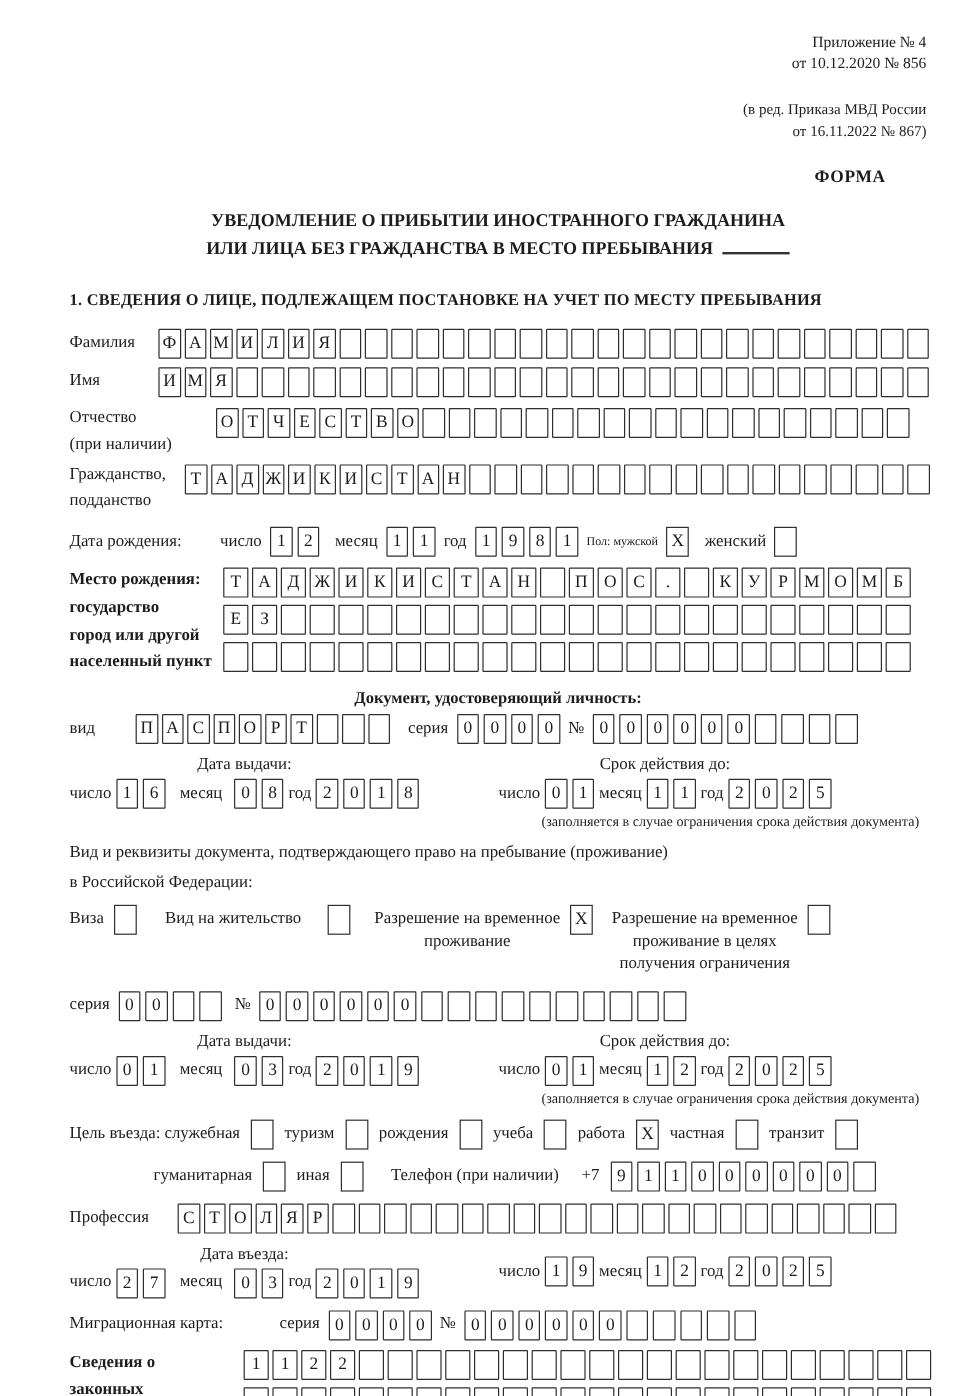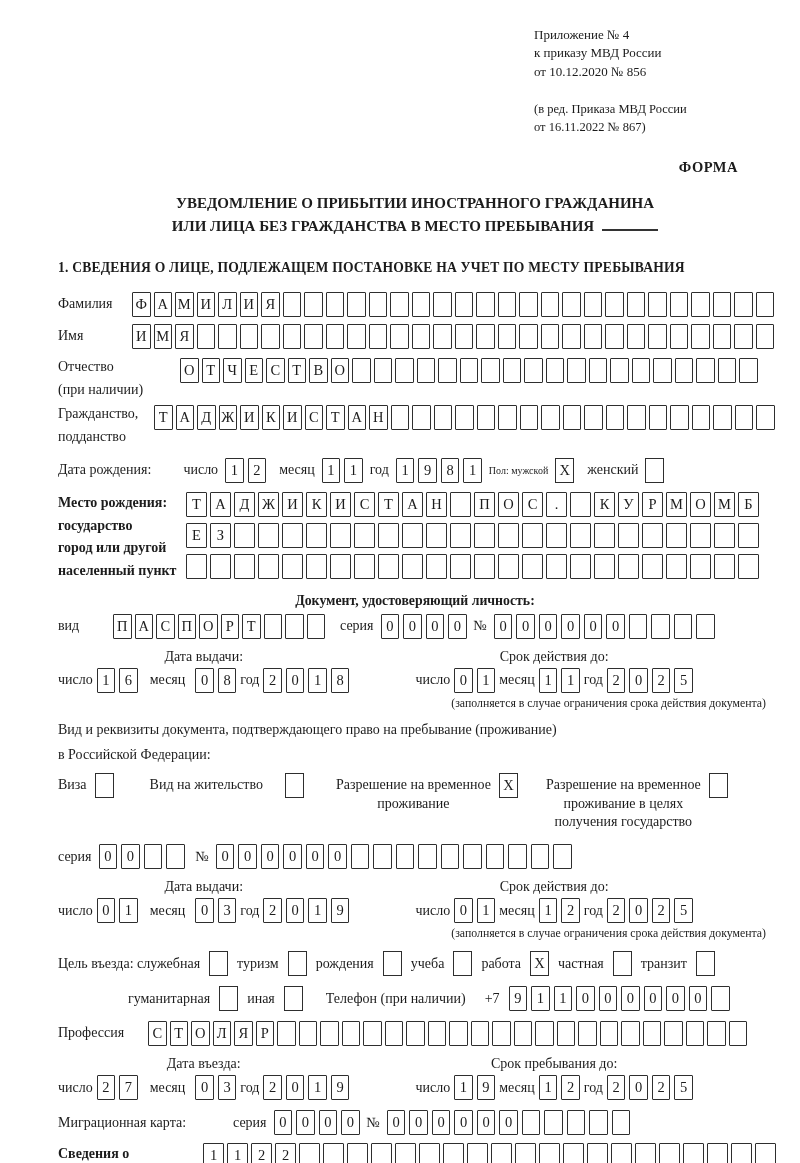--- a/index.html
+++ b/index.html
@@ -4,21 +4,21 @@
 <style>
   * { box-sizing: border-box; margin: 0; padding: 0; }
   html, body { background: #ffffff; }
   body {
     width: 800px; min-height: 1163px;
     font-family: "Liberation Serif", "DejaVu Serif", serif;
     color: #1c1c1c;
     padding: 26px 28px 20px 58px;
   }
   .annex-wrap { display: flex; justify-content: flex-end; }
-  .annex { width: 238px; font-size: 13px; line-height: 1.42; }
+  .annex { width: 238px; font-size: 13px; line-height: 1.42; text-align: right; }
   .annex .small { font-size: 12.5px; margin-top: 20px; }
   .forma { text-align: right; font-weight: bold; font-size: 14.5px; margin: 22px 34px 0 0; letter-spacing: 0.5px; }
   .title { text-align: center; font-weight: bold; font-size: 15px; line-height: 1.55; margin-top: 16px; }
   .title .uline { display: inline-block; width: 56px; border-bottom: 2px solid #333; height: 14px; margin-left: 8px; }
   .sec-head { font-weight: bold; font-size: 13.6px; margin-top: 22px; letter-spacing: 0.2px; }
 
   .row { display: flex; align-items: flex-start; margin-top: 7px; }
   .lbl { font-size: 14px; padding-top: 4px; flex: none; }
   .lbl2 { font-size: 14px; line-height: 1.6; flex: none; }
   .cells { display: flex; gap: 3px; flex-wrap: nowrap; }
@@ -49,21 +49,20 @@
 
   .goal-row { display: flex; align-items: center; gap: 9px; font-size: 14px; margin-top: 10px; flex-wrap: nowrap; }
   .lblcol { display: flex; flex-direction: column; font-size: 14px; line-height: 1.62; flex: none; font-weight: bold; }
 </style>
 </head>
 <body>
 
 <div class="annex-wrap">
   <div class="annex">
     <div>Приложение № 4</div>
-    <div>к приказу МВД России</div>
     <div>от 10.12.2020 № 856</div>
     <div class="small">
       <div>(в ред. Приказа МВД России</div>
       <div>от 16.11.2022 № 867)</div>
     </div>
   </div>
 </div>
 <div class="forma">ФОРМА</div>
 
 <div class="title">
@@ -416,41 +415,41 @@
           <span class="cell">5</span>
         </span>
     </div>
   </div>
 </div>
 <div class="note">(заполняется в случае ограничения срока действия документа)</div>
 
 <div class="plain">Вид и реквизиты документа, подтверждающего право на пребывание (проживание)</div>
 <div class="plain" style="margin-top:4px">в Российской Федерации:</div>
 
-<div class="cbgroup" style="gap:12px">
+<div class="cbgroup" style="gap:0">
   <div class="cbitem">
     <span class="txt">Виза</span>
     <span class="cb"></span>
   </div>
   <div class="cbitem" style="margin-left:24px">
     <span class="txt">Вид на жительство</span>
     <span class="cb" style="margin-left:14px"></span>
   </div>
   <div class="cbitem" style="margin-left:20px">
     <span class="txt center-txt">
       <div>Разрешение на временное</div>
       <div>проживание</div>
     </span>
     <span class="cb">X</span>
   </div>
   <div class="cbitem" style="margin-left:16px">
     <span class="txt center-txt">
       <div>Разрешение на временное</div>
       <div>проживание в целях</div>
-      <div>получения государство</div>
+      <div>получения ограничения</div>
     </span>
     <span class="cb"></span>
   </div>
 </div>
 
 <div class="row" style="margin-top:12px; align-items:center; gap:7px">
   <span style="font-size:14px">серия</span>
   <span class="cells" style="gap:4px">
       <span class="cell">0</span>
       <span class="cell">0</span>
@@ -615,21 +614,20 @@
       <span>год</span>
       <span class="cells">
           <span class="cell">2</span>
           <span class="cell">0</span>
           <span class="cell">1</span>
           <span class="cell">9</span>
         </span>
     </div>
   </div>
   <div class="dg" style="margin-left:66px">
-    <div class="dg-head">Срок пребывания до:</div>
     <div class="dg-row">
       <span>число</span>
       <span class="cells">
           <span class="cell">1</span>
           <span class="cell">9</span>
         </span>
       <span>месяц</span>
       <span class="cells">
           <span class="cell">1</span>
           <span class="cell">2</span>

